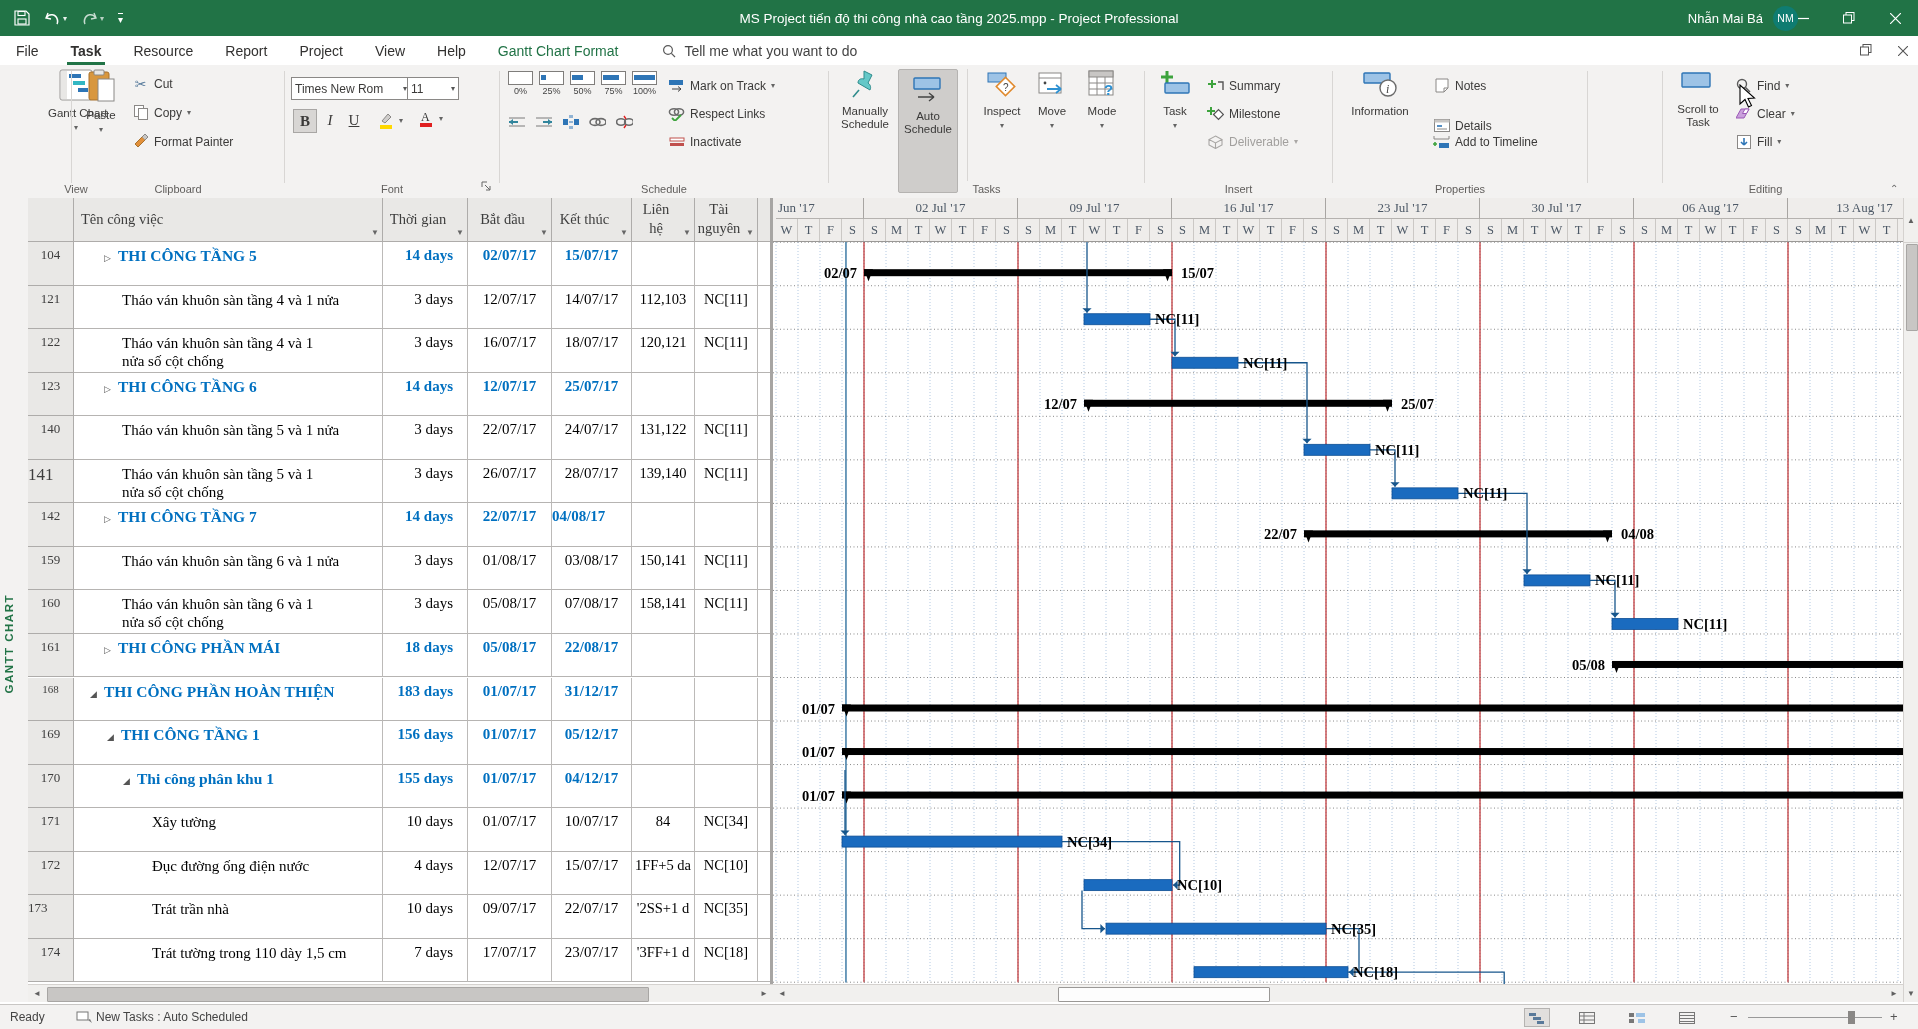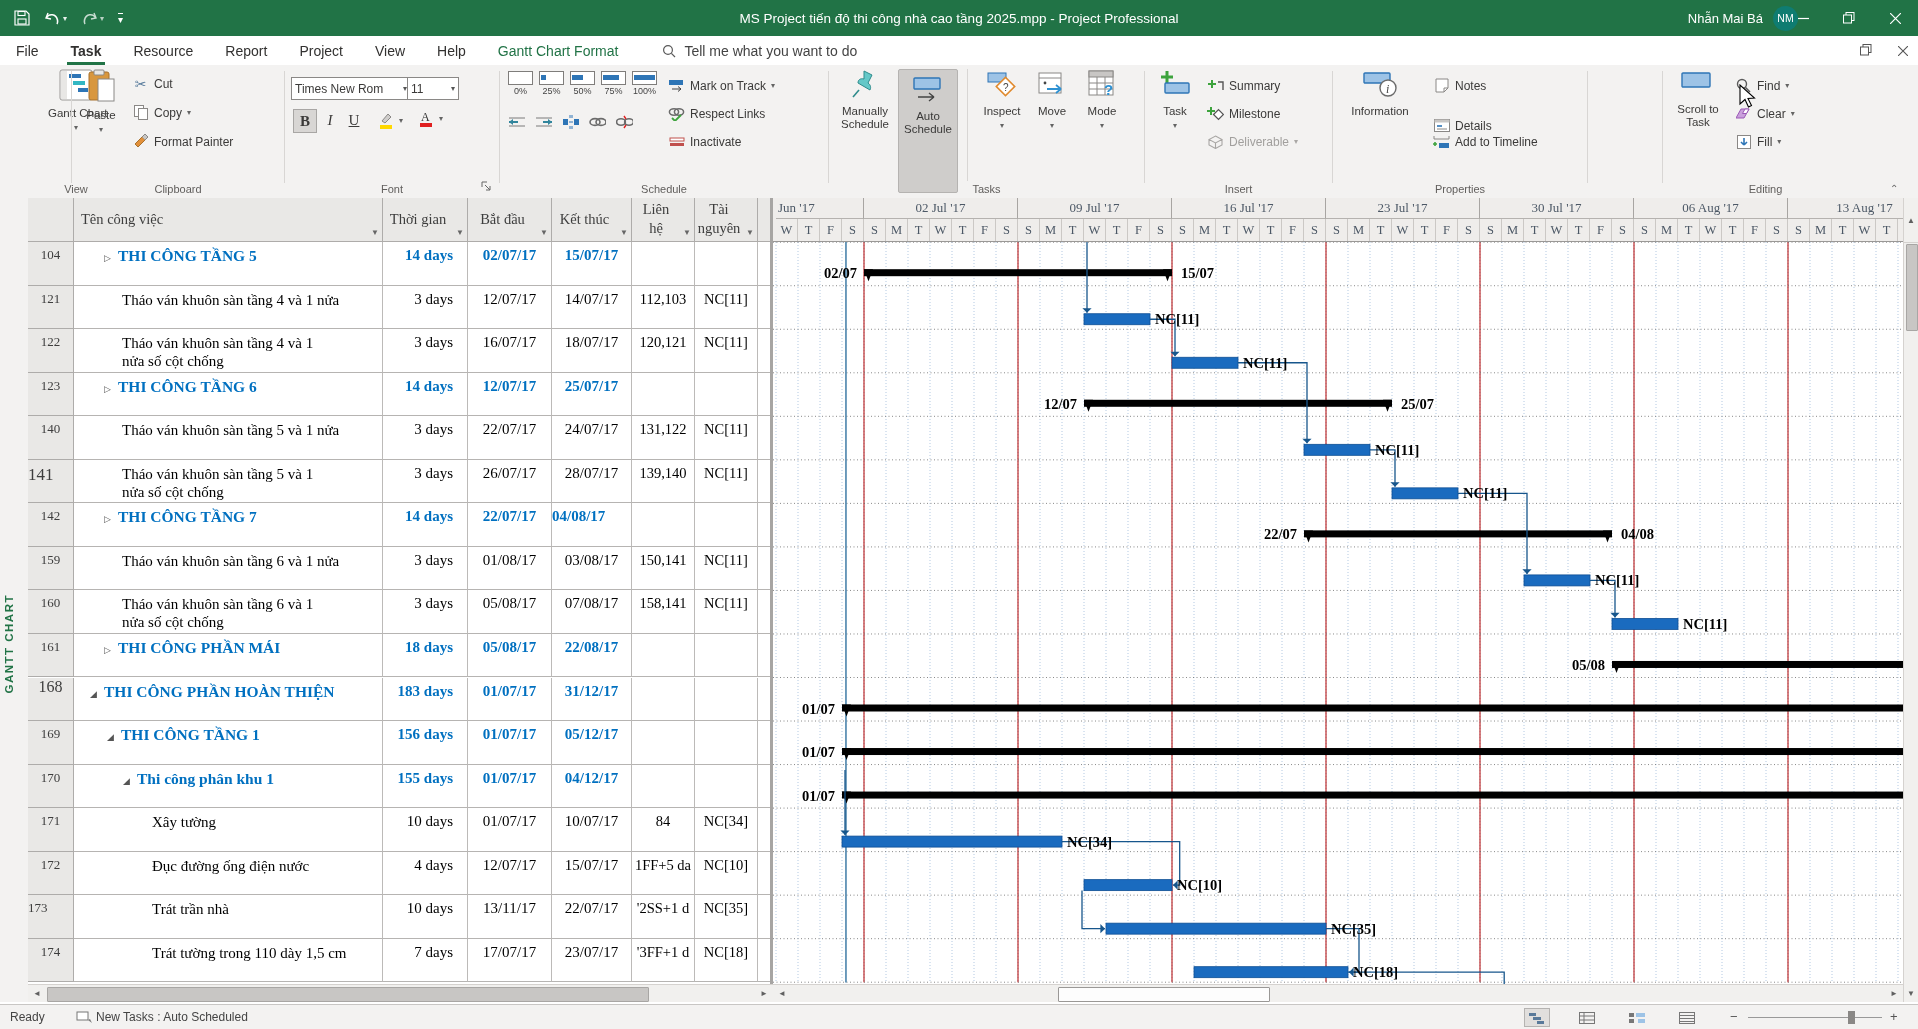--- a/index.html
+++ b/index.html
@@ -618,21 +618,21 @@
         <div class="tcell" style="left: 667px; top: 392.44px; width: 63px; height: 43.53px; text-align: center; padding-top: 5px; font-size: 14.5px;">NC[11]</div>
         <div class="tcell" style="left: 730px; top: 392.44px; width: 15px; height: 43.53px;"></div>
         <div class="idcell" style="position: absolute; left: 0px; top: 435.97px; width: 46px; height: 43.53px; font-size: 13px; text-align: center; padding-top: 5px;">161</div>
         <div class="tcell sumtext" style="left: 46px; top: 435.97px; width: 309px; height: 43.53px; padding-left: 44px; padding-top: 5px; white-space: pre-line; font-size: 15.5px; line-height: 18px; position: absolute;">THI CÔNG PHẦN MÁI<span class="marker" style="left: 30px;">▷</span></div>
         <div class="tcell sumtext" style="left: 355px; top: 435.97px; width: 85px; height: 43.53px; text-align: right; padding-right: 14px; padding-top: 5px; box-sizing: border-box;">18 days</div>
         <div class="tcell sumtext" style="left: 440px; top: 435.97px; width: 84px; height: 43.53px; text-align: center; padding-top: 5px;">05/08/17</div>
         <div class="tcell sumtext" style="left: 524px; top: 435.97px; width: 80px; height: 43.53px; text-align: center; padding-top: 5px;">22/08/17</div>
         <div class="tcell sumtext" style="left: 604px; top: 435.97px; width: 63px; height: 43.53px; text-align: center; padding-top: 5px; font-size: 14.5px;"></div>
         <div class="tcell sumtext" style="left: 667px; top: 435.97px; width: 63px; height: 43.53px; text-align: center; padding-top: 5px; font-size: 14.5px;"></div>
         <div class="tcell sumtext" style="left: 730px; top: 435.97px; width: 15px; height: 43.53px;"></div>
-        <div class="idcell" style="position: absolute; left: 0px; top: 479.5px; width: 46px; height: 43.53px; font-size: 16px; text-align: center; ">168</div>
+        <div class="idcell" style="position: absolute; left: 0px; top: 479.5px; width: 46px; height: 43.53px; font-size: 11px; text-align: center; padding-top: 5px;">168</div>
         <div class="tcell sumtext" style="left: 46px; top: 479.5px; width: 309px; height: 43.53px; padding-left: 30px; padding-top: 5px; white-space: pre-line; font-size: 15.5px; line-height: 18px; position: absolute;">THI CÔNG PHẦN HOÀN THIỆN<span class="marker" style="left: 16px;">◢</span></div>
         <div class="tcell sumtext" style="left: 355px; top: 479.5px; width: 85px; height: 43.53px; text-align: right; padding-right: 14px; padding-top: 5px; box-sizing: border-box;">183 days</div>
         <div class="tcell sumtext" style="left: 440px; top: 479.5px; width: 84px; height: 43.53px; text-align: center; padding-top: 5px;">01/07/17</div>
         <div class="tcell sumtext" style="left: 524px; top: 479.5px; width: 80px; height: 43.53px; text-align: center; padding-top: 5px;">31/12/17</div>
         <div class="tcell sumtext" style="left: 604px; top: 479.5px; width: 63px; height: 43.53px; text-align: center; padding-top: 5px; font-size: 14.5px;"></div>
         <div class="tcell sumtext" style="left: 667px; top: 479.5px; width: 63px; height: 43.53px; text-align: center; padding-top: 5px; font-size: 14.5px;"></div>
         <div class="tcell sumtext" style="left: 730px; top: 479.5px; width: 15px; height: 43.53px;"></div>
         <div class="idcell" style="position: absolute; left: 0px; top: 523.03px; width: 46px; height: 43.53px; font-size: 13px; text-align: center; padding-top: 5px;">169</div>
         <div class="tcell sumtext" style="left: 46px; top: 523.03px; width: 309px; height: 43.53px; padding-left: 47px; padding-top: 5px; white-space: pre-line; font-size: 15.5px; line-height: 18px; position: absolute;">THI CÔNG TẦNG 1<span class="marker" style="left: 33px;">◢</span></div>
         <div class="tcell sumtext" style="left: 355px; top: 523.03px; width: 85px; height: 43.53px; text-align: right; padding-right: 14px; padding-top: 5px; box-sizing: border-box;">156 days</div>
@@ -661,21 +661,21 @@
         <div class="tcell" style="left: 46px; top: 653.62px; width: 309px; height: 43.53px; padding-left: 78px; padding-top: 5px; white-space: pre-line; font-size: 15px; line-height: 18px; position: absolute;">Đục đường ống điện nước</div>
         <div class="tcell" style="left: 355px; top: 653.62px; width: 85px; height: 43.53px; text-align: right; padding-right: 14px; padding-top: 5px; box-sizing: border-box;">4 days</div>
         <div class="tcell" style="left: 440px; top: 653.62px; width: 84px; height: 43.53px; text-align: center; padding-top: 5px;">12/07/17</div>
         <div class="tcell" style="left: 524px; top: 653.62px; width: 80px; height: 43.53px; text-align: center; padding-top: 5px;">15/07/17</div>
         <div class="tcell" style="left: 604px; top: 653.62px; width: 63px; height: 43.53px; text-align: center; padding-top: 5px; font-size: 14.5px;">1FF+5 da</div>
         <div class="tcell" style="left: 667px; top: 653.62px; width: 63px; height: 43.53px; text-align: center; padding-top: 5px; font-size: 14.5px;">NC[10]</div>
         <div class="tcell" style="left: 730px; top: 653.62px; width: 15px; height: 43.53px;"></div>
         <div class="idcell" style="position: absolute; left: 0px; top: 697.15px; width: 46px; height: 43.53px; font-size: 13px; text-align: left; padding-top: 5px;">173</div>
         <div class="tcell" style="left: 46px; top: 697.15px; width: 309px; height: 43.53px; padding-left: 78px; padding-top: 5px; white-space: pre-line; font-size: 15px; line-height: 18px; position: absolute;">Trát trần nhà</div>
         <div class="tcell" style="left: 355px; top: 697.15px; width: 85px; height: 43.53px; text-align: right; padding-right: 14px; padding-top: 5px; box-sizing: border-box;">10 days</div>
-        <div class="tcell" style="left: 440px; top: 697.15px; width: 84px; height: 43.53px; text-align: center; padding-top: 5px;">13/11/17</div>
+        <div class="tcell" style="left: 440px; top: 697.15px; width: 84px; height: 43.53px; text-align: center; padding-top: 5px;">09/07/17</div>
         <div class="tcell" style="left: 524px; top: 697.15px; width: 80px; height: 43.53px; text-align: center; padding-top: 5px;">22/07/17</div>
         <div class="tcell" style="left: 604px; top: 697.15px; width: 63px; height: 43.53px; text-align: center; padding-top: 5px; font-size: 14.5px;">'2SS+1 d</div>
         <div class="tcell" style="left: 667px; top: 697.15px; width: 63px; height: 43.53px; text-align: center; padding-top: 5px; font-size: 14.5px;">NC[35]</div>
         <div class="tcell" style="left: 730px; top: 697.15px; width: 15px; height: 43.53px;"></div>
         <div class="idcell" style="position: absolute; left: 0px; top: 740.68px; width: 46px; height: 43.53px; font-size: 13px; text-align: center; padding-top: 5px;">174</div>
         <div class="tcell" style="left: 46px; top: 740.68px; width: 309px; height: 43.53px; padding-left: 78px; padding-top: 5px; white-space: pre-line; font-size: 15px; line-height: 18px; position: absolute;">Trát tường trong 110 dày 1,5 cm</div>
         <div class="tcell" style="left: 355px; top: 740.68px; width: 85px; height: 43.53px; text-align: right; padding-right: 14px; padding-top: 5px; box-sizing: border-box;">7 days</div>
         <div class="tcell" style="left: 440px; top: 740.68px; width: 84px; height: 43.53px; text-align: center; padding-top: 5px;">17/07/17</div>
         <div class="tcell" style="left: 524px; top: 740.68px; width: 80px; height: 43.53px; text-align: center; padding-top: 5px;">23/07/17</div>
         <div class="tcell" style="left: 604px; top: 740.68px; width: 63px; height: 43.53px; text-align: center; padding-top: 5px; font-size: 14.5px;">'3FF+1 d</div>

